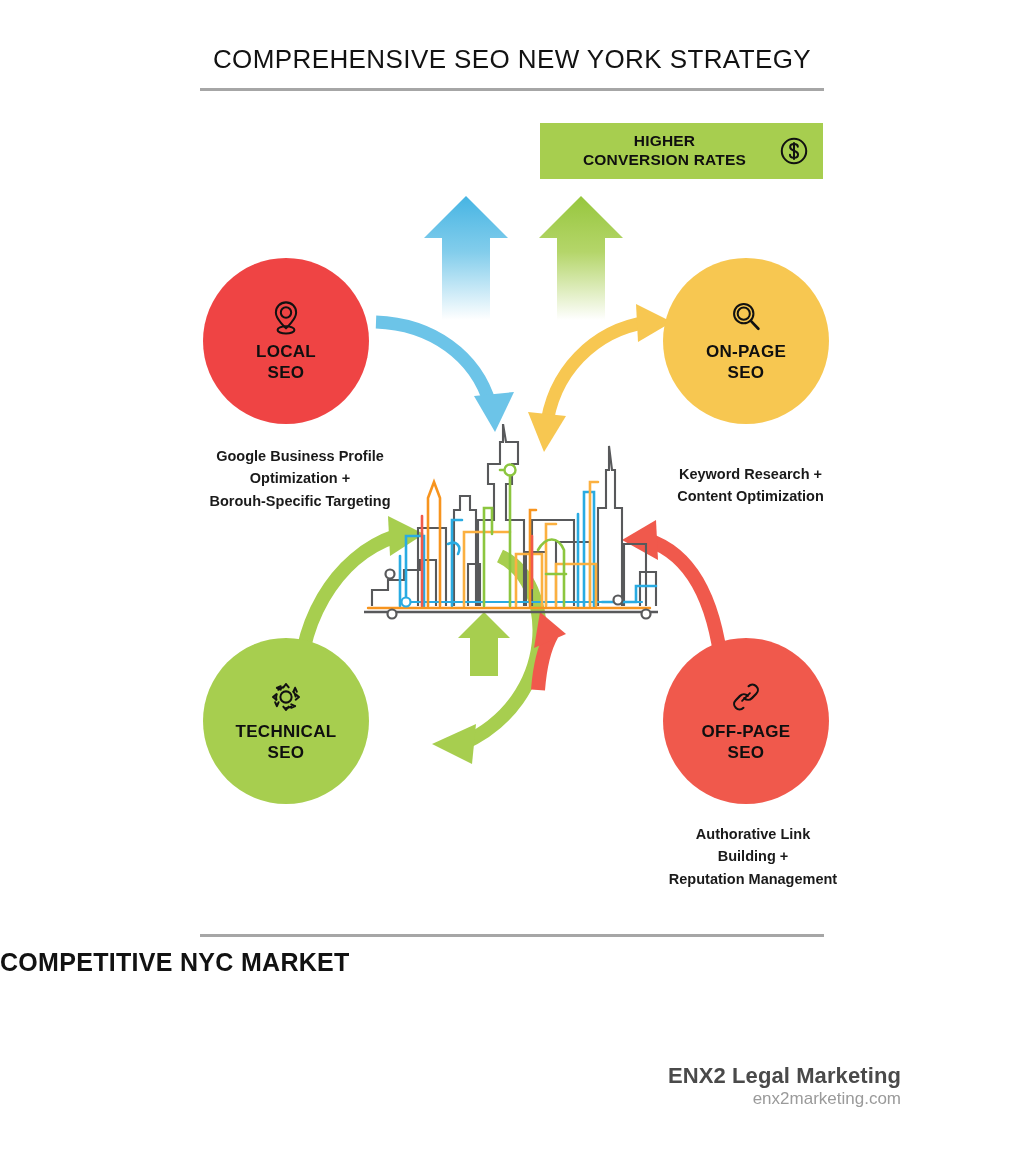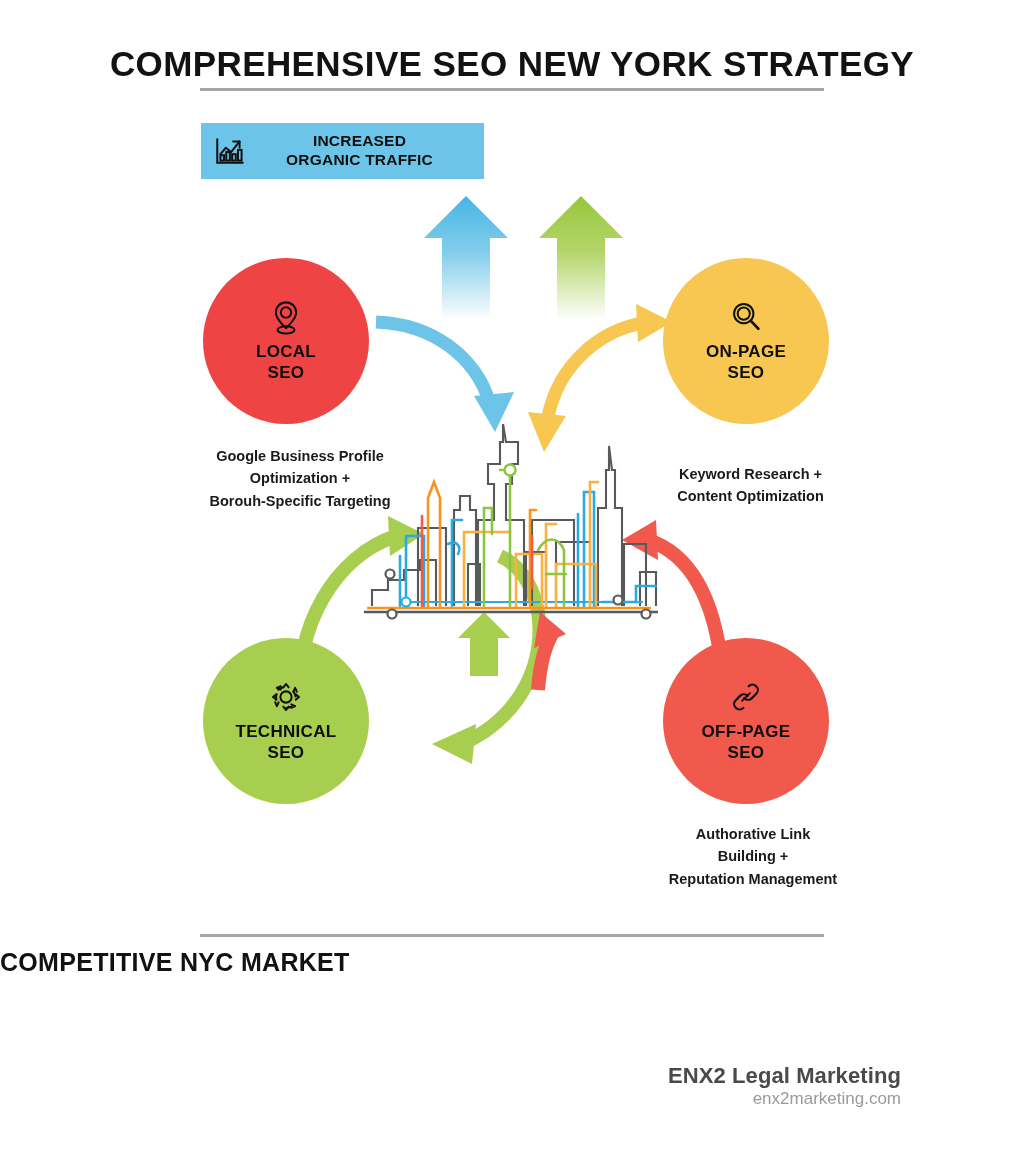--- a/index.html
+++ b/index.html
@@ -19,22 +19,22 @@
     width: 1024px;
     height: 1154px;
   }
 
   
   .title-top {
     position: absolute;
     left: 0; top: 44px;
     width: 1024px;
     text-align: center;
-    font-size: 35px;
-    font-weight: bold;
+    font-size: 26px;
+    font-weight: normal;
     letter-spacing: 0.4px;
     color: #121212;
   }
   .rule-top {
     position: absolute;
     left: 200px; top: 88px;
     width: 624px; height: 3px;
     background: #a6a6a6;
   }
   .rule-bottom {
@@ -263,36 +263,34 @@
       <circle cx="46" cy="178" r="4.5" stroke="#29ABE2" stroke-width="2.2"></circle>
       <circle cx="32" cy="190" r="4.5" stroke="#58595B" stroke-width="2.2"></circle>
       <circle cx="258" cy="176" r="4.5" stroke="#58595B" stroke-width="2.2"></circle>
       <circle cx="286" cy="190" r="4.5" stroke="#58595B" stroke-width="2.2"></circle>
     </g>
   </svg>
 
   <div class="title-top">COMPREHENSIVE SEO NEW YORK STRATEGY</div>
   <div class="rule-top"></div>
 
-  <div class="banner banner-blue">
+
+  <div class="banner banner-green">
+    <span class="banner-label">HIGHER
+CONVERSION RATES</span>
     <span class="banner-icon">
       <svg viewBox="0 0 32 32" fill="none" stroke="#111" stroke-width="1.9">
-        <path d="M4,5 L4,27 L28,27" stroke-linecap="round"></path>
-        <path d="M7,19 L12,13 L17,17 L25,7" stroke-linecap="round" stroke-linejoin="round"></path>
-        <path d="M19,7 L25,7 L25,13" stroke-linecap="round" stroke-linejoin="round"></path>
-        <rect x="7" y="20" width="3.4" height="5"></rect>
-        <rect x="12.5" y="17" width="3.4" height="8"></rect>
-        <rect x="18" y="19" width="3.4" height="6"></rect>
-        <rect x="23.5" y="15" width="3.4" height="10"></rect>
-      </svg>
-    </span>
-    <span class="banner-label">INCREASED
-ORGANIC TRAFFIC</span>
-  </div>
-
+        <circle cx="16" cy="16" r="11.5"></circle>
+        <path d="M16,8.5 L16,23.5" stroke-linecap="round"></path>
+        <path d="M19.6,12 C19.6,10.3 18,9.4 16,9.4 C14,9.4 12.4,10.4 12.4,12.2
+                 C12.4,16.6 19.8,14.8 19.8,19.3 C19.8,21.2 18.1,22.4 16,22.4
+                 C13.8,22.4 12.2,21.3 12.2,19.5" stroke-linecap="round"></path>
+      </svg>
+    </span>
+  </div>
 
   <div class="node node-local">
     <span class="node-icon">
       <svg viewBox="0 0 32 34" fill="none" stroke="#111" stroke-width="1.8">
         <path d="M16,3 C11,3 7,7 7,12 C7,18 16,26 16,26 C16,26 25,18 25,12 C25,7 21,3 16,3 Z"></path>
         <circle cx="16" cy="12" r="4.6"></circle>
         <ellipse cx="16" cy="27.5" rx="7.5" ry="3.2"></ellipse>
       </svg>
     </span>
     <span class="node-label">LOCAL

